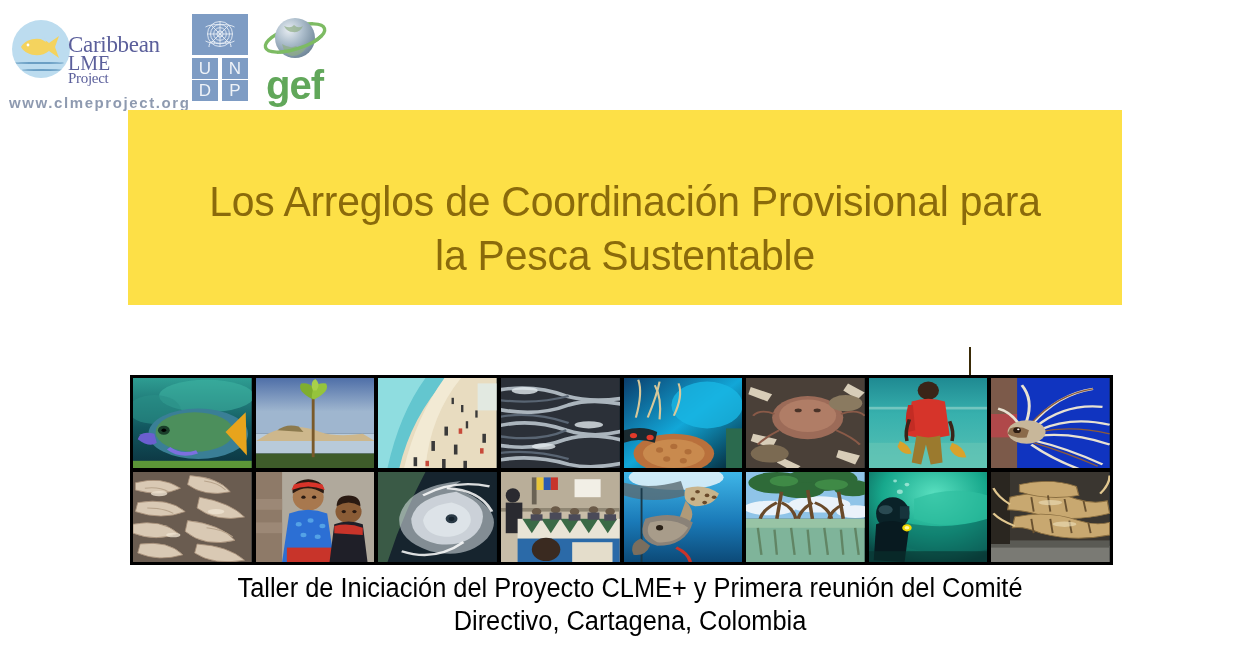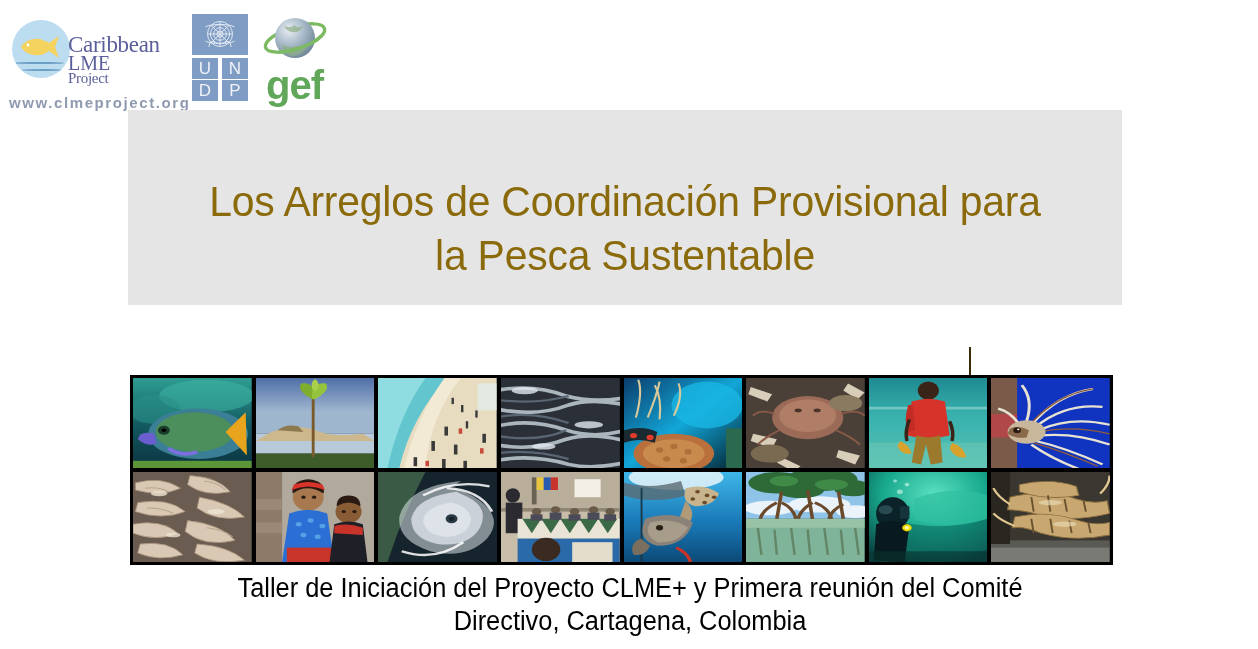--- a/index.html
+++ b/index.html
@@ -126,21 +126,21 @@
     letter-spacing: -1px;
     line-height: 42px;
     margin-top: 8px;
   }
 
   
   #title-banner {
     position: absolute;
     left: 128px; top: 110px;
     width: 994px; height: 195px;
-    background: #e5e5e5;
+    background: #fde047;
   }
   #title-text {
     position: absolute;
     left: 0; right: 0;
     top: 64px;
     text-align: center;
     color: #8a6a0b;
     font-family: "Liberation Sans", sans-serif;
     font-size: 43px;
     line-height: 54px;

